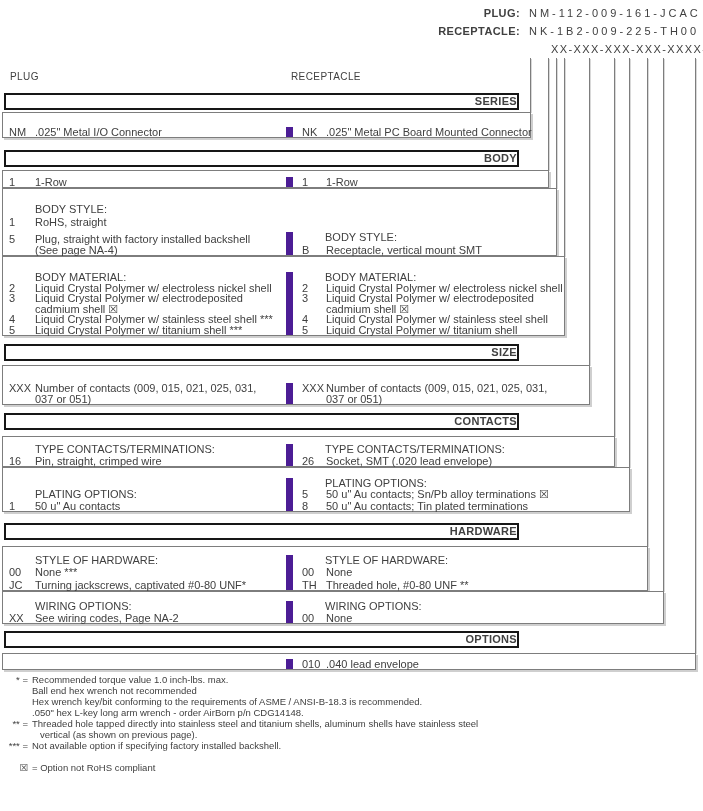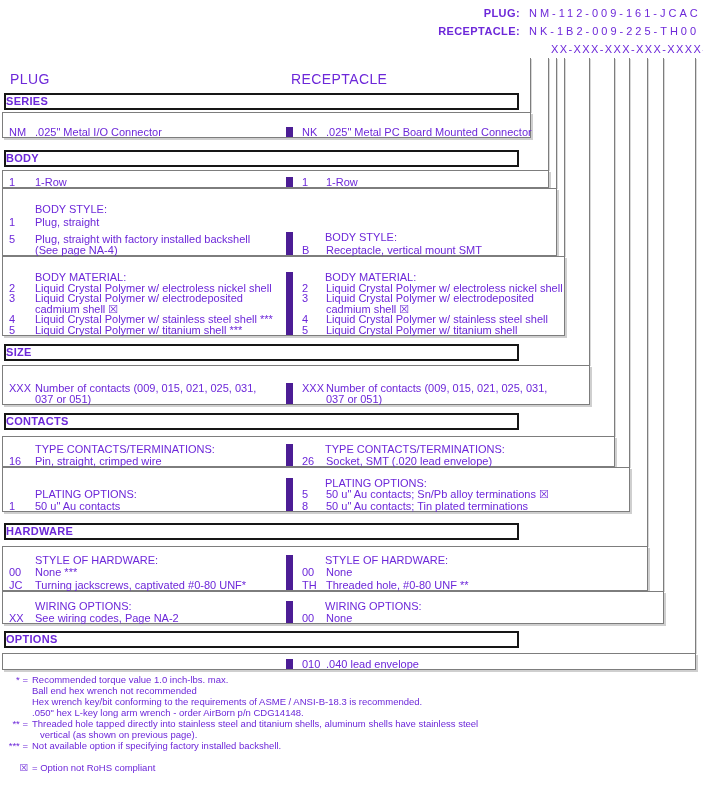--- a/index.html
+++ b/index.html
@@ -1,26 +1,26 @@
 <!DOCTYPE html>
 <html><head>
 <meta charset="utf-8">
 <style>
   html,body{margin:0;padding:0;background:#fff;}
   .canvas{position:relative;width:703px;height:811px;background:#fff;overflow:hidden;
-          font-family:"Liberation Sans","DejaVu Sans",sans-serif;color:#6d28d9;}
+          font-family:"Liberation Sans","DejaVu Sans",sans-serif;color:#404040;}
   
   .pn-label{position:absolute;left:300px;width:220px;text-align:right;font-size:11px;font-weight:bold;letter-spacing:.4px;}
   .pn-value{position:absolute;left:529px;font-size:11px;letter-spacing:3px;white-space:nowrap;}
   .pn-mask{position:absolute;left:519px;font-size:11px;letter-spacing:1.4px;white-space:nowrap;margin-left:32px;}
   
-  .col-label{position:absolute;top:71px;font-size:14px;letter-spacing:.4px;}
+  .col-label{position:absolute;top:71px;font-size:10px;letter-spacing:.4px;}
   
   .hdr{position:absolute;left:4px;width:515px;height:17px;border:2px solid #161616;box-sizing:border-box;
-       text-align:left;font-weight:bold;font-size:11px;line-height:13px;letter-spacing:.3px;background:#fff;}
+       text-align:right;font-weight:bold;font-size:11px;line-height:13px;letter-spacing:.3px;background:#fff;}
   
   .blk{position:absolute;border:1px solid #7d7d7d;box-shadow:2px 2px 0 #cfcfcf;background:#fff;
        box-sizing:border-box;display:flex;align-items:flex-end;font-size:11px;line-height:10.5px;}
   .colL{width:283px;flex:none;}
   .colR{flex:1;border-left:7px solid #4c1d95;padding-left:7px;}
   .row{display:flex;}
   .code{width:26px;flex:none;padding-left:6px;white-space:nowrap;}
   .colR .code{width:24px;padding-left:2px;}
   .desc{flex:1;white-space:nowrap;}
   .desc div{white-space:nowrap;}
@@ -92,21 +92,21 @@
         <span class="desc">1-Row</span>
       </div>
     </div>
   </div>
 
   <div class="blk" style="left:2px;top:188px;width:555px;height:68px;padding-top:4px">
     <div class="colL">
       <div class="sub">BODY STYLE:</div>
       <div class="row mt2">
         <span class="code">1</span>
-        <span class="desc">Plug, straight</span>
+        <span class="desc">RoHS, straight</span>
       </div>
       <div class="row mt7">
         <span class="code">5</span>
         <span class="desc">
           <div>Plug, straight with factory installed backshell</div>
           <div>(See page NA-4)</div>
         </span>
       </div>
     </div>
     <div class="colR">

